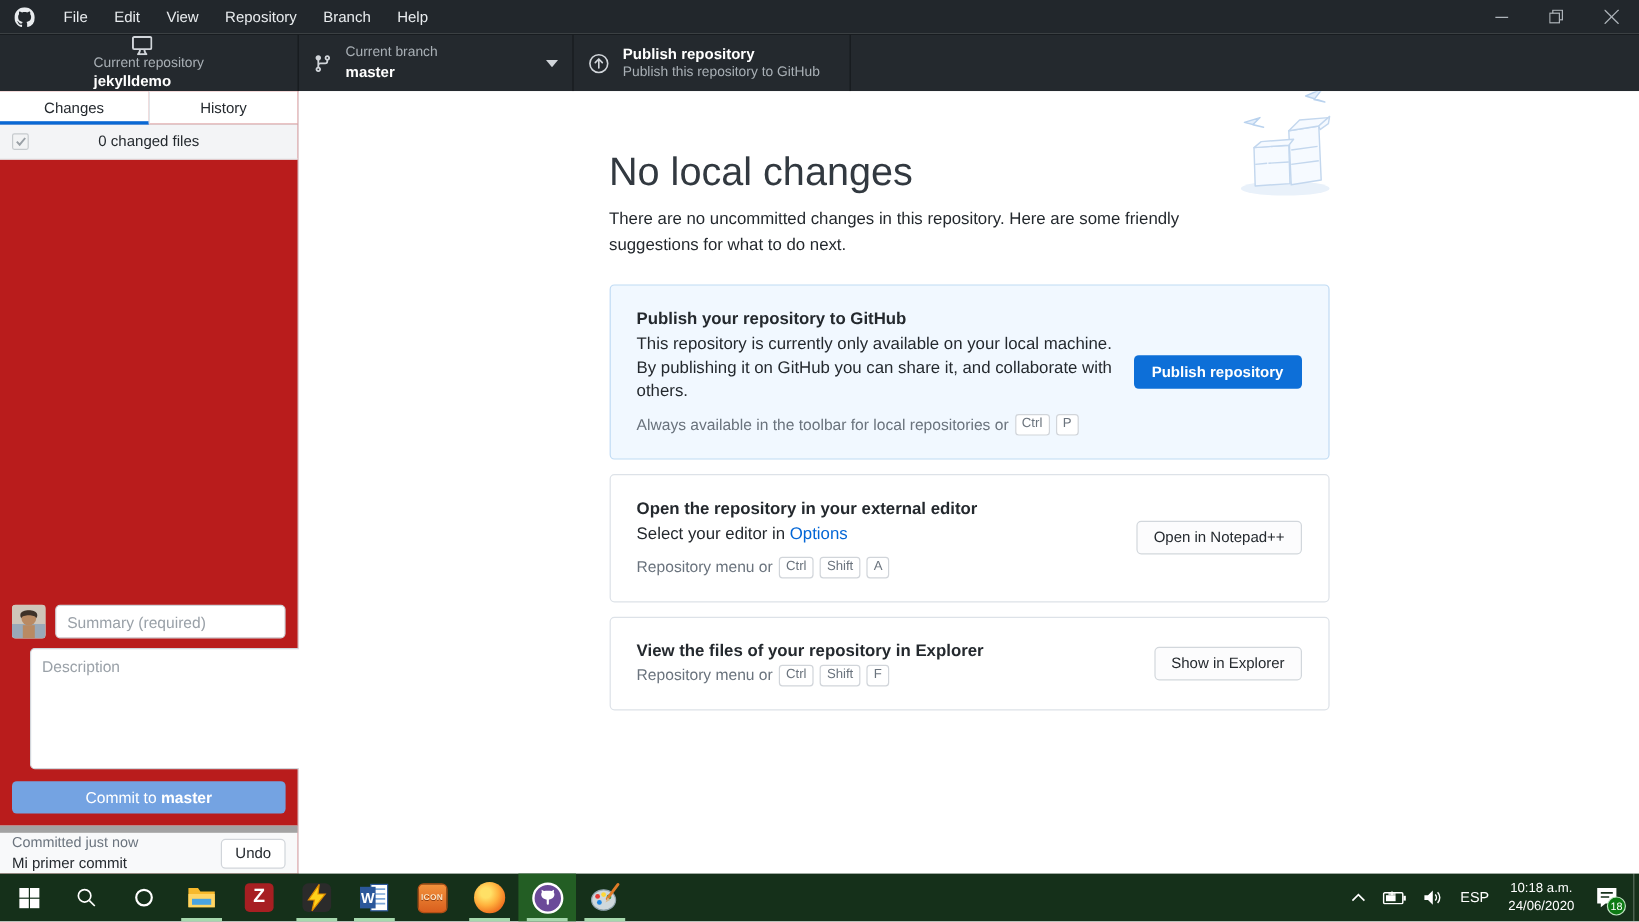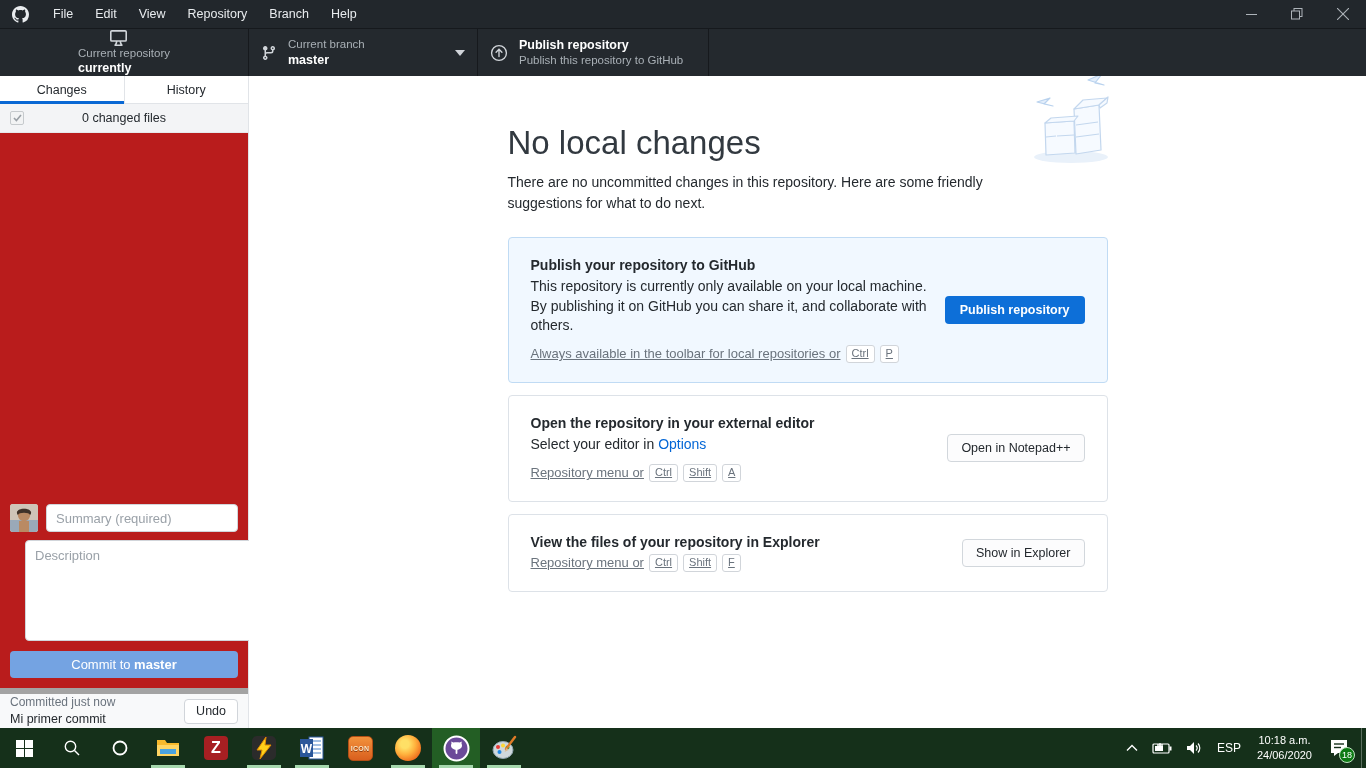--- a/index.html
+++ b/index.html
@@ -97,21 +97,21 @@
   .illustration { position:absolute; top:-6px; right:-4px; }
 
   .card {
     border:1px solid #dde2e8; border-radius:4px; padding:19px 22px;
     margin-bottom:12px; display:flex; align-items:center;
   }
   .card.primary { background:#f1f8ff; border-color:#c0dbf4; }
   .card-text { flex:1; padding-right:18px; min-width:0; }
   .card-title { font-size:14px; font-weight:bold; color:#24292e; margin-bottom:4px; }
   .card-body { font-size:14px; color:#24292e; line-height:1.4; }
-  .card-hint { font-size:13px; color:#6a737d; margin-top:9px; display:flex; align-items:center;text-decoration:underline; }
+  .card-hint { font-size:13px; color:#6a737d; margin-top:9px; display:flex; align-items:center; }
   kbd {
     border:1px solid #d1d5da; border-radius:3px; padding:1px 5px 2px;
     font-size:11px; color:#6a737d; background:#fff; font-family:inherit; margin-left:5px; line-height:1.2;
   }
   .link { color:#0366d6; cursor:pointer; }
   .btn-primary {
     background:#0d6fd8; color:#fff; border:none; border-radius:4px;
     font-size:12.5px; font-weight:bold; padding:7px 15px; font-family:inherit; white-space:nowrap;
   }
   .btn-default {
@@ -184,21 +184,21 @@
 
   <div class="toolbar">
     <div class="tool-section repo">
       <span class="tool-icon">
         <svg width="17" height="17" viewBox="0 0 16 16" fill="#d1d5da">
             <path d="M14.25 1c.966 0 1.75.784 1.75 1.75v7.5A1.75 1.75 0 0 1 14.25 12h-3.727c.099 1.041.52 1.872 1.292 2.757A.75.75 0 0 1 11.25 16h-6.5a.75.75 0 0 1-.565-1.243c.772-.885 1.192-1.716 1.292-2.757H1.75A1.75 1.75 0 0 1 0 10.25v-7.5C0 1.784.784 1 1.75 1h12.5zM1.75 2.5a.25.25 0 0 0-.25.25v7.5c0 .138.112.25.25.25h12.5a.25.25 0 0 0 .25-.25v-7.5a.25.25 0 0 0-.25-.25H1.75zM9.018 12H6.982a5.72 5.72 0 0 1-.765 2.5h3.566a5.72 5.72 0 0 1-.765-2.5z"></path>
           </svg>
       </span>
       <div class="tool-text">
         <div class="small">Current repository</div>
-        <div class="big">currently</div>
+        <div class="big">jekylldemo</div>
       </div>
       <span class="tool-chevron">
         <svg width="10" height="6" viewBox="0 0 10 6" fill="#d1d5da">
             <path d="M0 0l5 6 5-6z"></path>
           </svg>
       </span>
     </div>
     <div class="tool-section branch">
       <span class="tool-icon">
         <svg width="16" height="16" viewBox="0 0 16 16" fill="#d1d5da">

